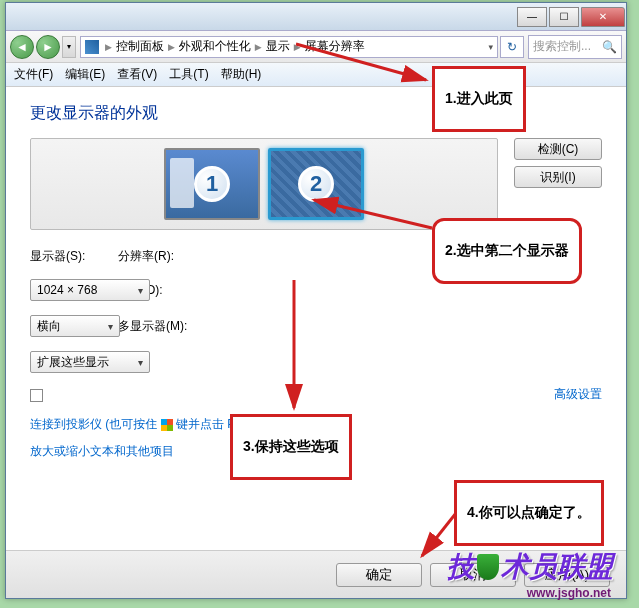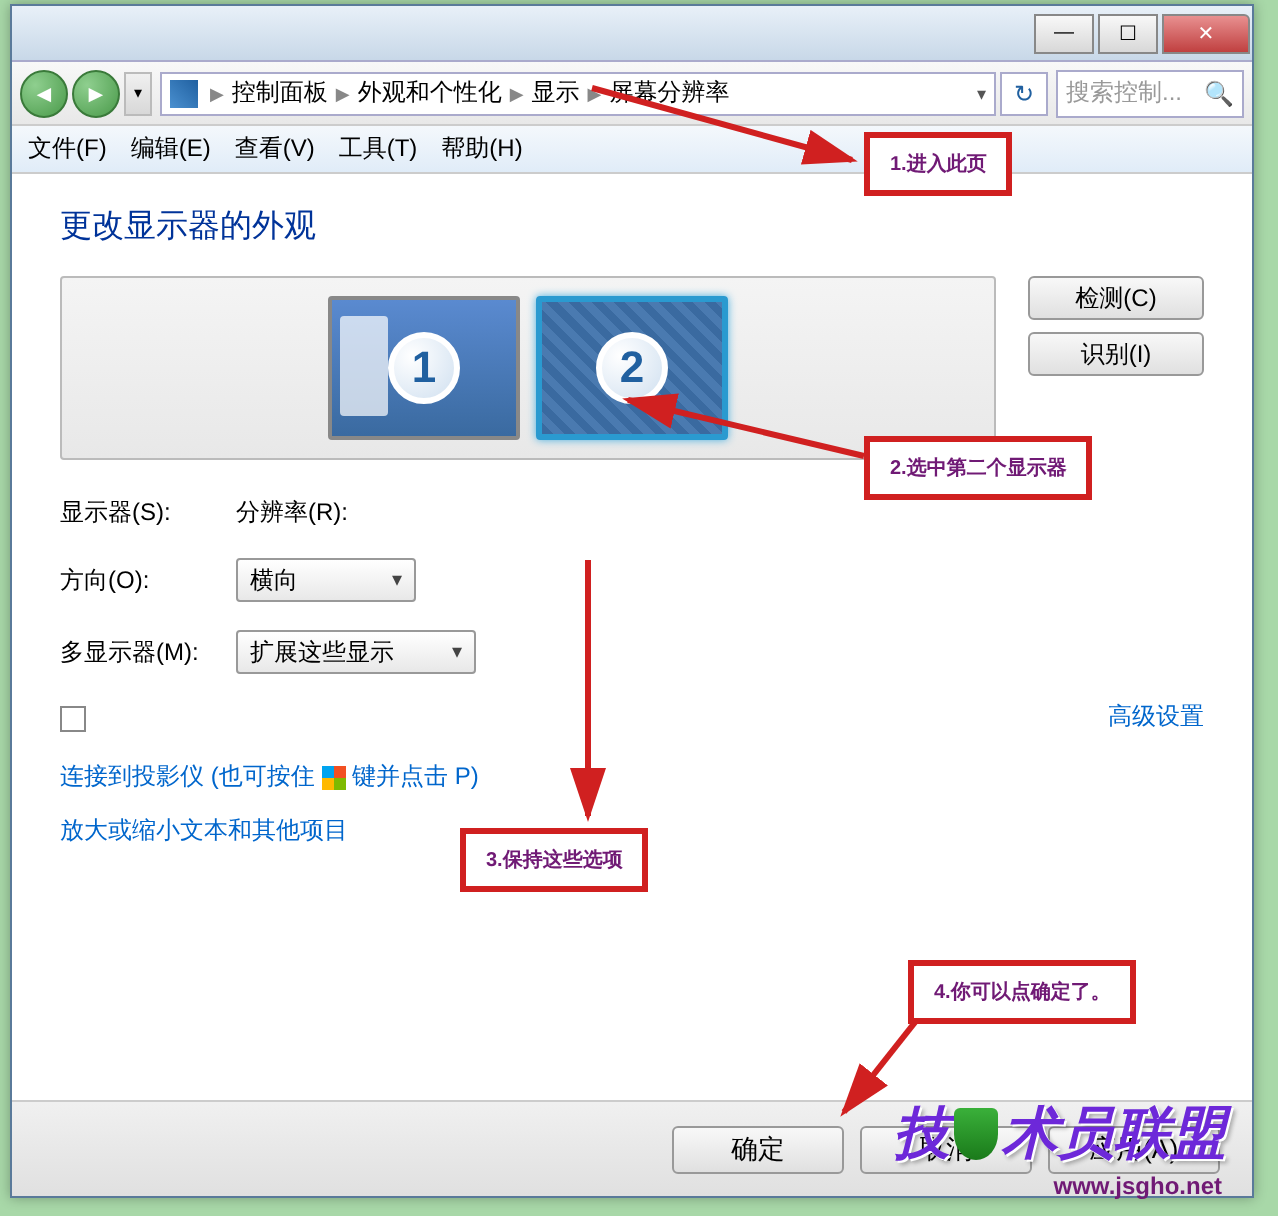--- a/index.html
+++ b/index.html
@@ -54,21 +54,21 @@
     
     .adv-link { float: right; color: #0066cc; cursor: pointer; margin-top: -30px; }
     
     .link-list { margin-top: 8px; }
     .link { color: #0066cc; cursor: pointer; margin-bottom: 10px; font-size: 12px; }
     .win-logo { display: inline-block; width: 12px; height: 12px; background: conic-gradient(#f25022 0 90deg, #7fba00 90deg 180deg, #ffb900 180deg 270deg, #00a4ef 270deg 360deg); vertical-align: middle; }
     
     .footer { position: absolute; bottom: 0; left: 0; right: 0; height: 48px; background: linear-gradient(#f0f0f0,#e0e0e0); border-top: 1px solid #ccc; display: flex; align-items: center; justify-content: flex-end; padding: 0 16px; gap: 8px; }
     .footer-btn { width: 86px; height: 24px; background: linear-gradient(#f8f8f8,#e0e0e0); border: 1px solid #999; border-radius: 3px; cursor: pointer; }
     
-    .callout { position: absolute; background: #fff; border: 3px solid #d02020; padding: 6px 10px; font-size: 10px; font-weight: bold; color: #701a75; z-index: 100; }
+    .callout { position: absolute; background: #fff; border: 3px solid #d02020; padding: 21px 10px; font-size: 14px; font-weight: bold; color: #000000; z-index: 100; }
     .arrow { position: absolute; pointer-events: none; z-index: 99; }
     .arrow svg { overflow: visible; }
     
     .watermark { position: absolute; right: 26px; bottom: 22px; font-size: 28px; font-weight: bold; color: #6d28d9; font-style: italic; text-shadow: 1px 1px 0 #fff, 2px 2px 2px rgba(0,0,0,0.3); z-index: 200; font-family: "Microsoft YaHei", sans-serif; }
     .watermark-url { position: absolute; right: 28px; bottom: 8px; font-size: 12px; color: #701a75; font-weight: bold; z-index: 200; }
     .wm-shield { display:inline-block; width:22px; height:26px; background: linear-gradient(#3ab03a,#1a7a1a); border-radius: 3px 3px 50% 50%; vertical-align: middle; margin: 0 2px; position:relative; top:-2px;}
   </style>
 </head>
 <body>
 
@@ -128,20 +128,21 @@
       <div class="side-btns">
         <button class="win-btn">检测(C)</button>
         <button class="win-btn">识别(I)</button>
       </div>
     </div>
 
     <div class="settings-grid">
       <div class="setting-label">显示器(S):</div>
 
       <div class="setting-label">分辨率(R):</div>
+      <div class="dropdown dd-med">1024 × 768</div>
 
       <div class="setting-label">方向(O):</div>
       <div class="dropdown dd-sm">横向</div>
 
       <div class="setting-label">多显示器(M):</div>
       <div class="dropdown dd-med">扩展这些显示</div>
     </div>
 
     <div class="checkbox-row">
       <div class="cb"></div>
@@ -171,21 +172,21 @@
   <svg width="140" height="44">
       <defs>
         <marker id="ah1" markerWidth="10" markerHeight="10" refX="8" refY="3" orient="auto">
           <path d="M0,0 L9,3 L0,6 Z" fill="#d02020"></path>
         </marker>
       </defs>
       <line x1="0" y1="0" x2="130" y2="36" stroke="#d02020" stroke-width="3" marker-end="url(#ah1)"></line>
     </svg>
 </div>
 
-<div class="callout" style="left:432px; top:218px;">2.选中第二个显示器</div>
+<div class="callout" style="left:432px; top:218px;border-radius:12px;">2.选中第二个显示器</div>
 <div class="arrow" style="left:310px; top:198px;">
   <svg width="128" height="36">
       <defs>
         <marker id="ah2" markerWidth="10" markerHeight="10" refX="8" refY="3" orient="auto">
           <path d="M0,0 L9,3 L0,6 Z" fill="#d02020"></path>
         </marker>
       </defs>
       <line x1="122" y1="30" x2="4" y2="2" stroke="#d02020" stroke-width="3" marker-end="url(#ah2)"></line>
     </svg>
 </div>

